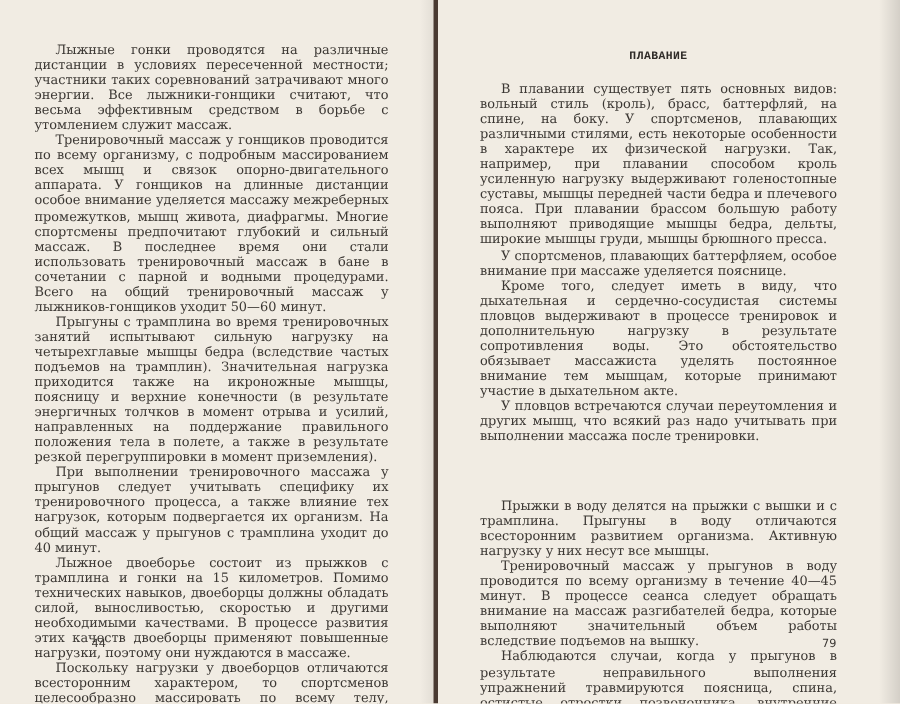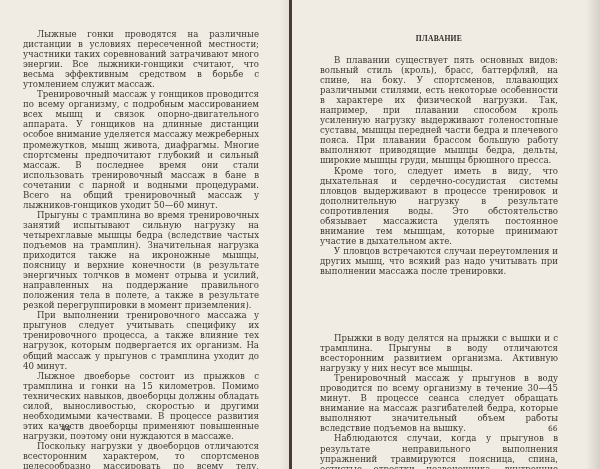--- a/index.html
+++ b/index.html
@@ -13,21 +13,21 @@
        background:linear-gradient(to right,rgba(0,0,0,0),rgba(0,0,0,0.12));}
   .page{position:absolute;top:0;height:469px;}
   .page-left{left:23px;width:236px;}
   .page-right{left:320px;width:238px;}
   .text{font-size:8.6px;line-height:10.05px;text-align:justify;hyphens:auto;}
   .text p{margin:0;text-indent:14px;}
   .page-left .text{position:absolute;top:29px;left:0;width:236px;}
   .page-right .block1{position:absolute;top:55px;left:0;width:238px;}
   .page-right .block2{position:absolute;top:305px;left:0;width:238px;margin-top:28px;}
   .heading{position:absolute;left:0;width:238px;text-align:center;font-size:7.6px;
-       font-weight:bold;letter-spacing:0.3px;font-family:Liberation Serif, serif;color:#2f2b28;}
+       font-weight:bold;letter-spacing:0.3px;font-family:Liberation Mono, monospace;color:#2f2b28;}
   .h1{top:34px;}
   .h2{top:285px;}
   .pagenum{position:absolute;font-size:7.5px;font-family:"DejaVu Sans","Liberation Sans",sans-serif;color:#3b3733;}
   .pn-left{left:2px;top:424px;padding-left:36px;}
   .pn-right{left:228px;top:424px;}
 </style>
 </head>
 <body>
 
 <div class="spread">
@@ -44,23 +44,24 @@
       <p>Лыжное двоеборье состоит из прыжков с трамплина и гонки на 15 километров. Помимо технических навыков, двоеборцы должны обладать силой, выносливостью, скоростью и другими необходимыми качествами. В процессе развития этих качеств двоеборцы применяют повышенные нагрузки, поэтому они нуждаются в массаже.</p>
       <p>Поскольку нагрузки у двоеборцов отличаются всесторонним характером, то спортсменов целесообразно массировать по всему телу, распределяя приемы массажа в равномерной пропорции. На общий тренировочный массаж у двоеборцев выделяется 45—50 минут времени.</p>
     </div>
     <div class="pagenum pn-left">44</div>
   </div>
 
   <div class="page page-right">
     <div class="heading h1">ПЛАВАНИЕ</div>
     <div class="text block1">
       <p>В плавании существует пять основных видов: вольный стиль (кроль), брасс, баттерфляй, на спине, на боку. У спортсменов, плавающих различными стилями, есть некоторые особенности в характере их физической нагрузки. Так, например, при плавании способом кроль усиленную нагрузку выдерживают голеностопные суставы, мышцы передней части бедра и плечевого пояса. При плавании брассом большую работу выполняют приводящие мышцы бедра, дельты, широкие мышцы груди, мышцы брюшного пресса.</p>
+      <p>У спортсменов, плавающих баттерфляем, особое внимание при массаже уделяется пояснице.</p>
       <p>Кроме того, следует иметь в виду, что дыхательная и сердечно-сосудистая системы пловцов выдерживают в процессе тренировок и дополнительную нагрузку в результате сопротивления воды. Это обстоятельство обязывает массажиста уделять постоянное внимание тем мышцам, которые принимают участие в дыхательном акте.</p>
       <p>У пловцов встречаются случаи переутомления и других мышц, что всякий раз надо учитывать при выполнении массажа после тренировки.</p>
     </div>
     <div class="text block2">
       <p>Прыжки в воду делятся на прыжки с вышки и с трамплина. Прыгуны в воду отличаются всесторонним развитием организма. Активную нагрузку у них несут все мышцы.</p>
-      <p>Тренировочный массаж у прыгунов в воду проводится по всему организму в течение 30—45 минут. В процессе сеанса следует обращать внимание на массаж разгибателей бедра, которые выполняют значительный объем работы вследствие подъемов на вышку.</p>
+      <p>Тренировочный массаж у прыгунов в воду проводится по всему организму в течение 40—45 минут. В процессе сеанса следует обращать внимание на массаж разгибателей бедра, которые выполняют значительный объем работы вследствие подъемов на вышку.</p>
       <p>Наблюдаются случаи, когда у прыгунов в результате неправильного выполнения упражнений травмируются поясница, спина, остистые отростки позвоночника, внутренние части брюшины и верхние конечности.</p>
     </div>
-    <div class="pagenum pn-right">66</div>
+    <div class="pagenum pn-right">79</div>
   </div>
 </div>
 
 </body></html>

